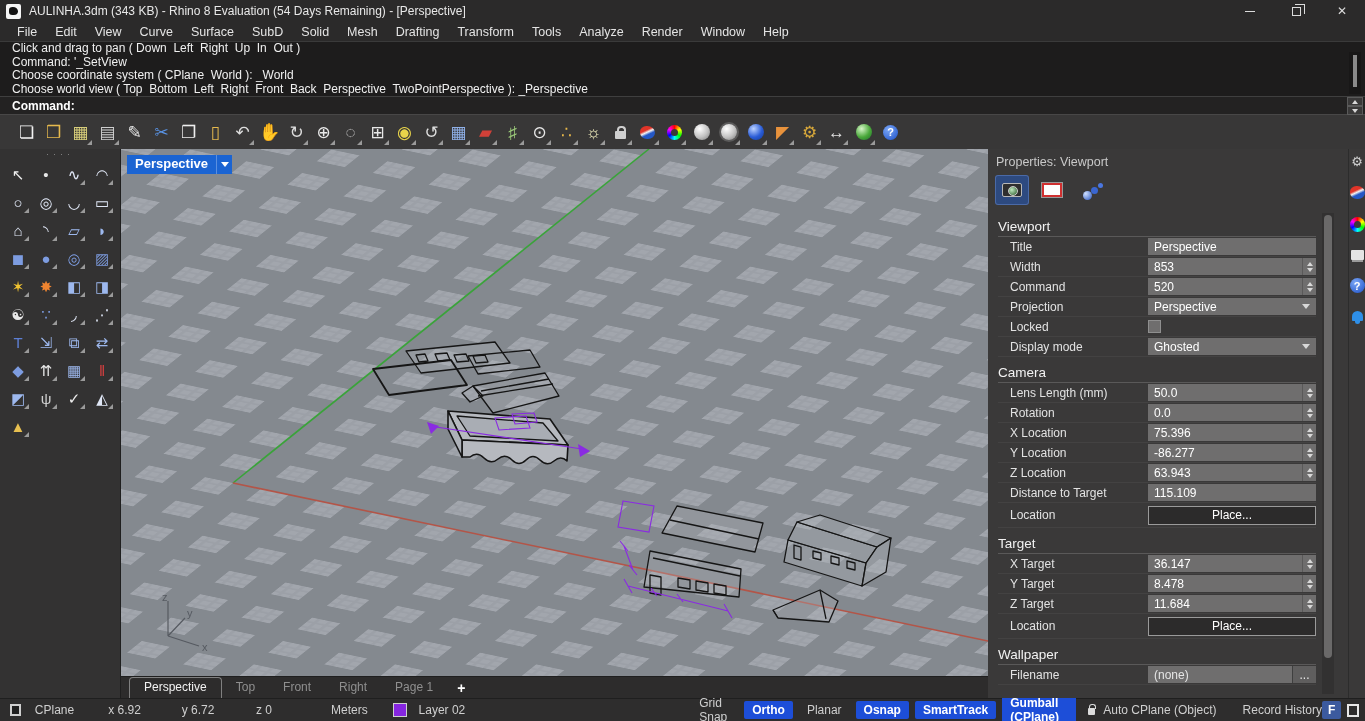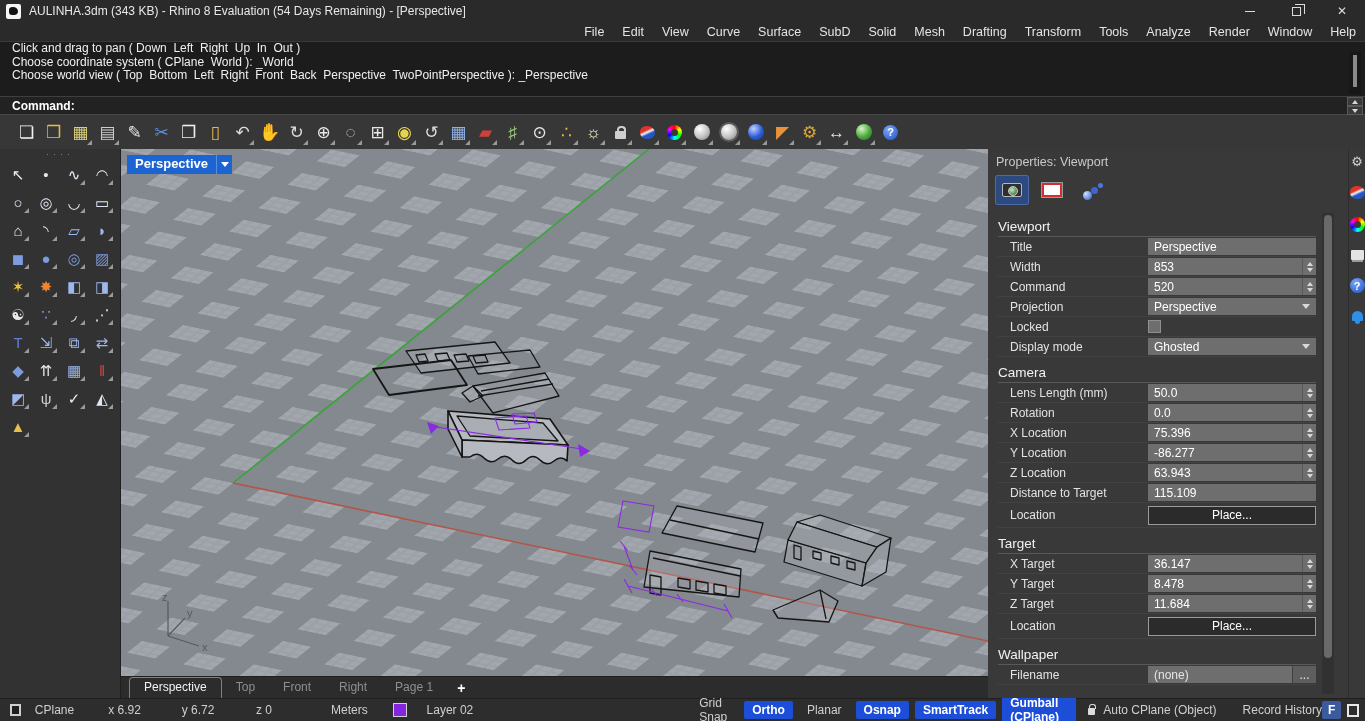--- a/index.html
+++ b/index.html
@@ -11,21 +11,21 @@
   .rhino-logo { width:15px; height:15px; background:#f5f5f5; border-radius:2px; display:flex; align-items:center; justify-content:center; }
   .rhino-logo i { display:block; width:9px; height:8px; background:#111; border-radius:45% 60% 50% 40%; }
   .title-text { color:#e8e8e8; }
   .win-controls { margin-left:auto; display:flex; height:22px; }
   .win-btn { width:46px; height:22px; display:flex; align-items:center; justify-content:center; color:#dcdcdc; font-size:12px; }
   .min-glyph { width:10px; border-top:1px solid #dcdcdc; display:block; }
   .restore-glyph { width:9px; height:9px; border:1px solid #dcdcdc; position:relative; display:block; background:#2b2a2a; }
   .restore-glyph::before { content:""; position:absolute; left:2px; top:-4px; width:9px; height:9px; border:1px solid #dcdcdc; border-left:none; border-bottom:none; }
 
   
-  .menubar { height:19px; display:flex; align-items:center; padding-left:8px; font-size:12.5px; background:#2b2a2a;justify-content:flex-end; }
+  .menubar { height:19px; display:flex; align-items:center; padding-left:8px; font-size:12.5px; background:#2b2a2a; }
   .menu-item { padding:1px 9px; color:#e4e4e4; }
 
   
   .cmd-history { height:55px; background:#1d1c1c; border-top:1px solid #3a3a3a; padding-left:12px; font-size:12px; line-height:13.6px; overflow:hidden; position:relative; }
   .cmd-line { white-space:pre; color:#f0f0f0; }
   .cmd-line:first-child { margin-top:-4px; }
   .cmd-scroll { position:absolute; right:4px; top:10px; width:12px; height:42px; background:#181717; }
   .cmd-scroll .thumb { width:4px; height:32px; margin:3px auto 0; background:#8a8a8a; }
   .cmd-prompt { height:18px; background:#232222; border-top:1px solid #3f3f3f; display:flex; align-items:center; padding-left:12px; font-size:12px; position:relative; }
   .prompt-label { font-weight:bold; color:#fff; }
@@ -108,21 +108,21 @@
   .props-scroll .thumb { width:8px; margin:2px auto 0; height:92%; background:#6a6969; border-radius:4px; }
 
   .right-strip { width:17px; background:#3a3939; border-left:1px solid #2c2c2c; display:flex; flex-direction:column; align-items:center; padding-top:6px; gap:18px; }
   .rs-icon { display:flex; align-items:center; justify-content:center; font-size:13px; }
 
   
   .statusbar { height:23px; background:#2e2d2d; border-top:1px solid #1f1f1f; display:flex; align-items:center; font-size:12px; color:#cfcfcf; padding:0 6px 0 10px; }
   .sb-sq { width:12px; height:12px; border:2px solid #cfcfcf; background:#1f1f1f; margin-right:14px; }
   .sb-item { white-space:pre; }
   .w-cplane { width:86px; } .w-x { width:86px; } .w-y { width:87px; } .w-z { width:88px; } .w-units { width:72px; }
-  .sb-layer { display:flex; gap:20px; width:200px; }
+  .sb-layer { display:flex; gap:12px; width:200px; }
   .sb-layer .swatch { width:14px; height:14px; border:1px solid #cfcfcf; display:block; }
   .sb-toggles { display:flex; align-items:center; gap:6px; margin-left:128px; }
   .sb-toggle { padding:2px 8px; border-radius:2px; }
   .sb-toggle.active { background:#1d4ed8; color:#fff; font-weight:bold; }
   .mini-lock { width:9px; height:7px; background:#dcdcdc; border-radius:1px; position:relative; display:block; margin:3px 8px 0 12px; }
   .mini-lock::before { content:""; position:absolute; left:1.5px; top:-4px; width:5px; height:4px; border:1.5px solid #dcdcdc; border-bottom:none; border-radius:3px 3px 0 0; }
   .sb-gap { margin-left:26px; }
   .filter-chip { margin-left:auto; background:#3c5a9e; color:#fff; font-weight:bold; padding:2px 6px; border-radius:2px; }
   .sb-endsq { width:13px; height:13px; border:2px solid #e8e8e8; background:#2e2d2d; margin-left:6px; }
 </style>
@@ -161,20 +161,21 @@
     <div class="menu-item">Render</div>
     <div class="menu-item">Window</div>
     <div class="menu-item">Help</div>
   </div>
 
 <div class="cmd-history" id="cmdhist">
   <div class="cmd-scroll">
       <div class="thumb"></div>
     </div>
 <div class="cmd-line">Click and drag to pan ( Down  Left  Right  Up  In  Out )</div>
+    <div class="cmd-line">Command: '_SetView</div>
     <div class="cmd-line">Choose coordinate system ( CPlane  World ): _World</div>
     <div class="cmd-line">Choose world view ( Top  Bottom  Left  Right  Front  Back  Perspective  TwoPointPerspective ): _Perspective</div>
   </div>
 <div class="cmd-prompt">
   <span class="prompt-label">Command:</span>
   <span class="cmd-input"></span>
   <div class="cmd-spin">
       <i class="up"></i>
       <i class="dn"></i>
     </div>

